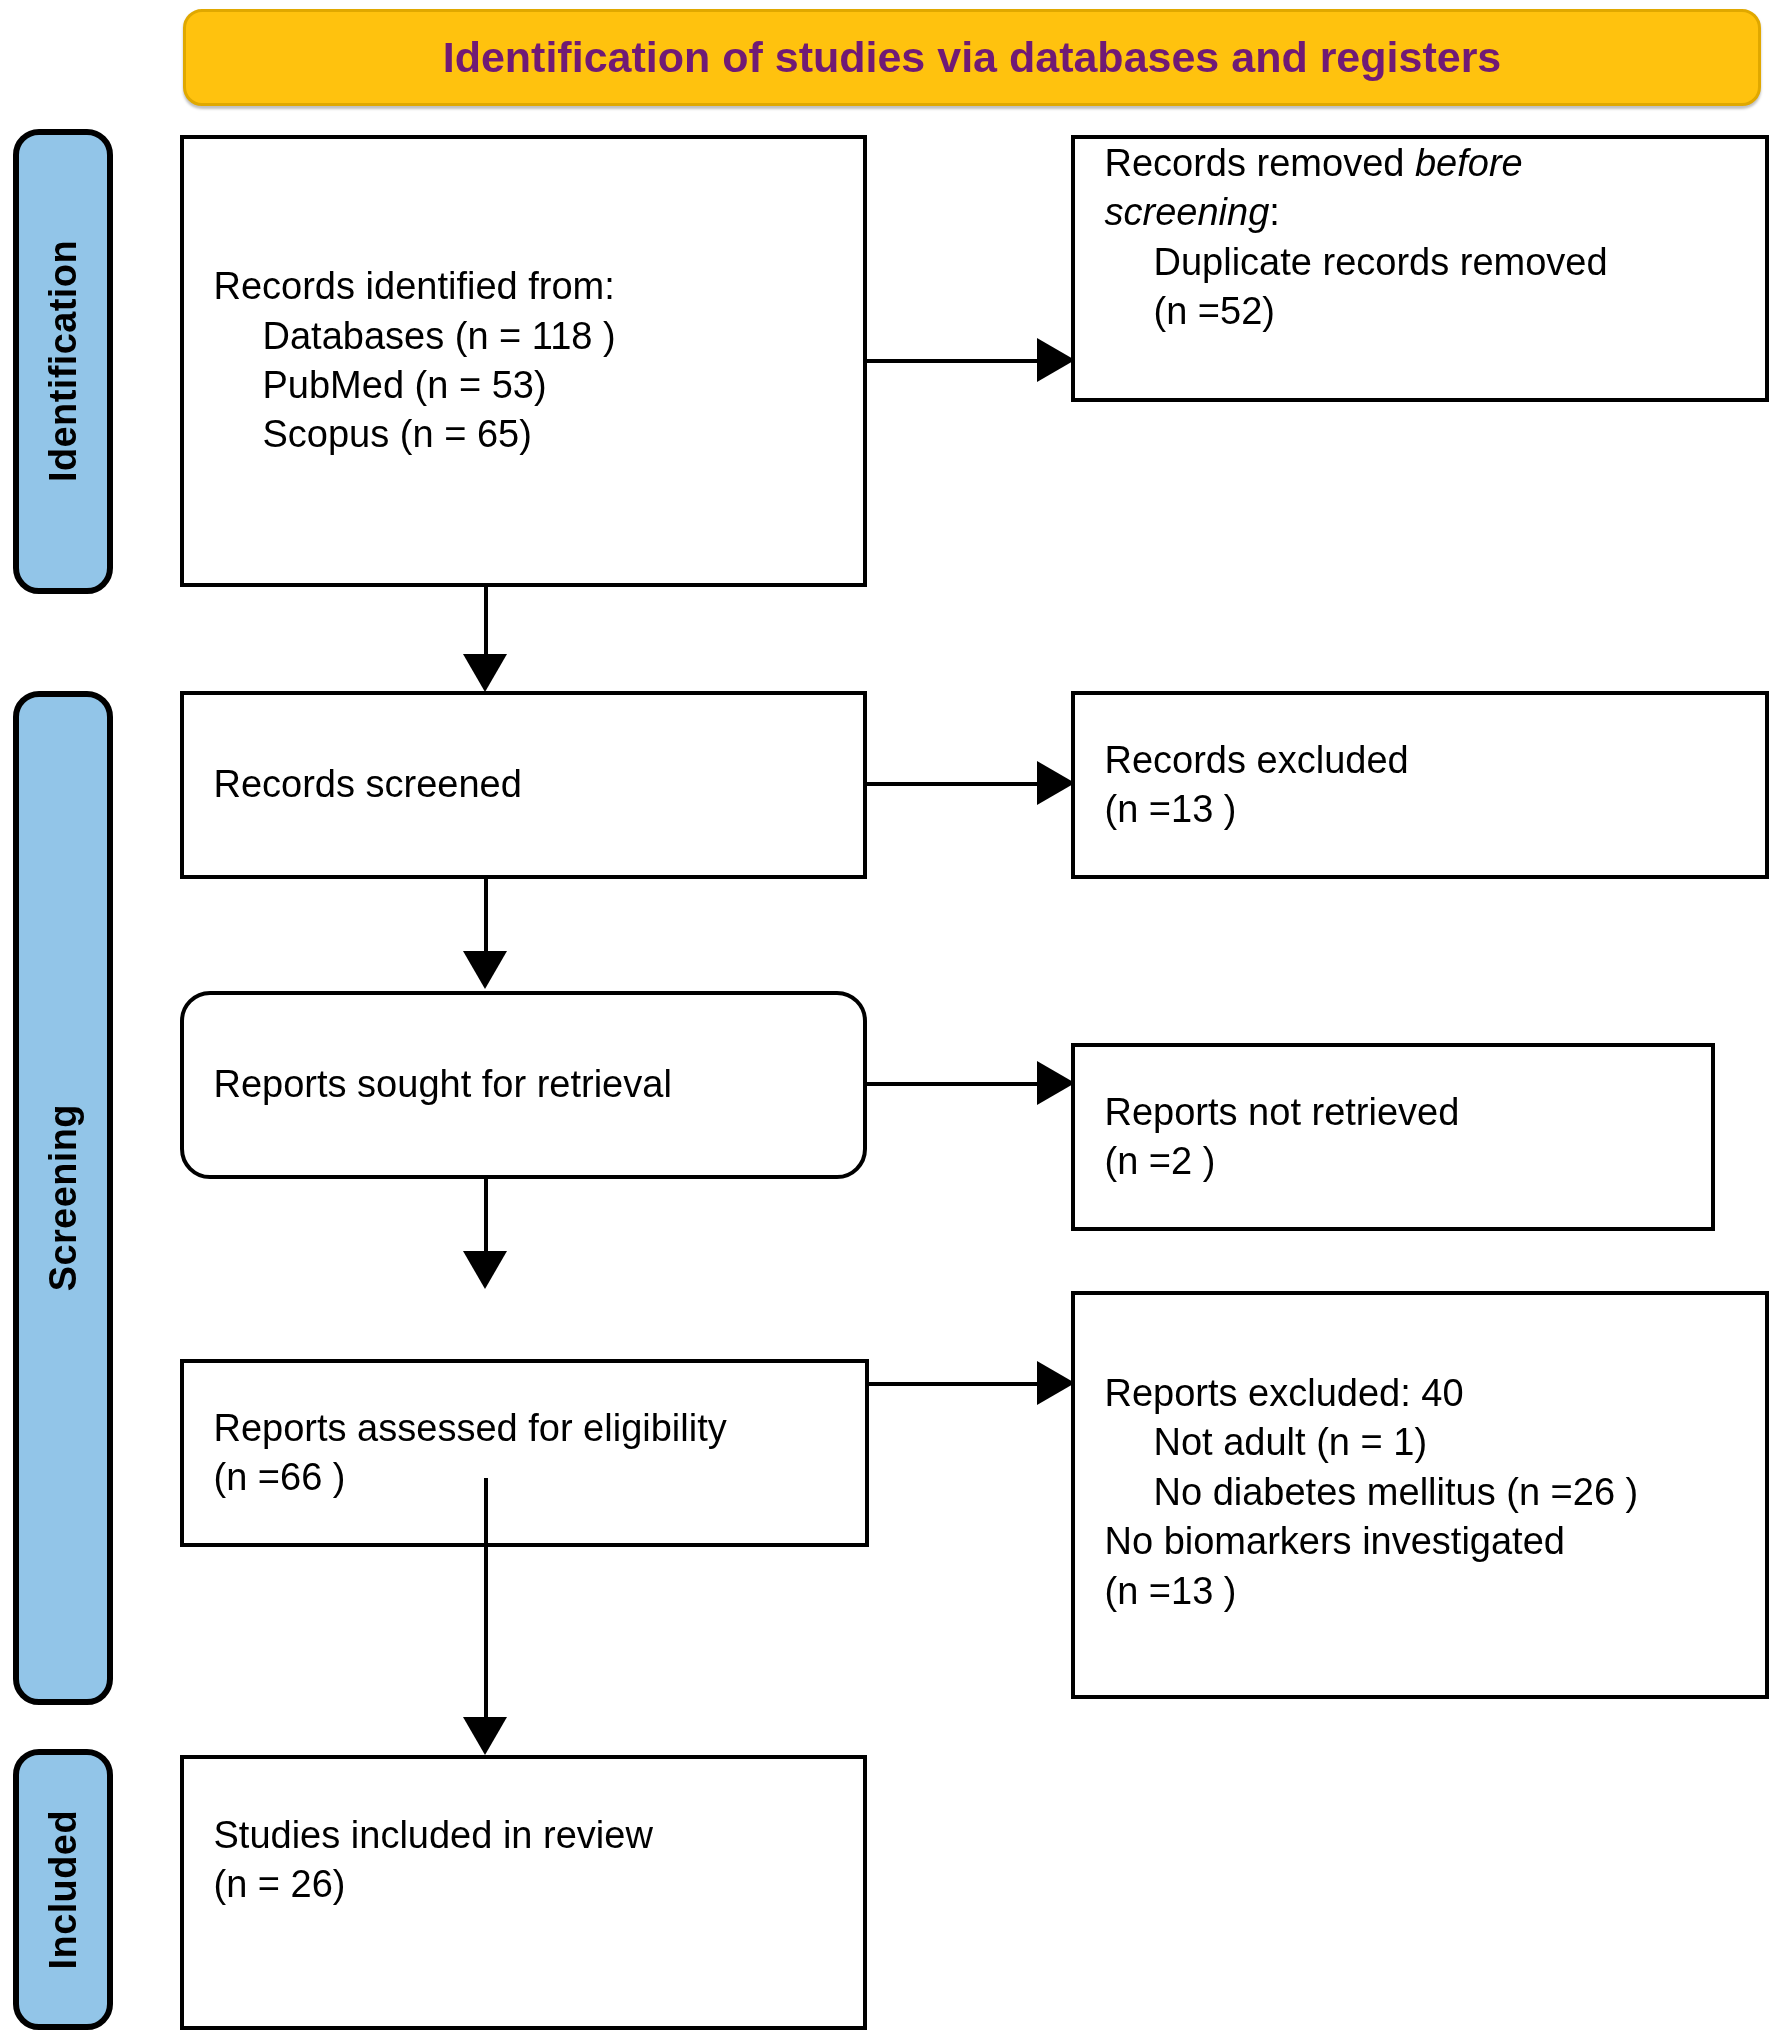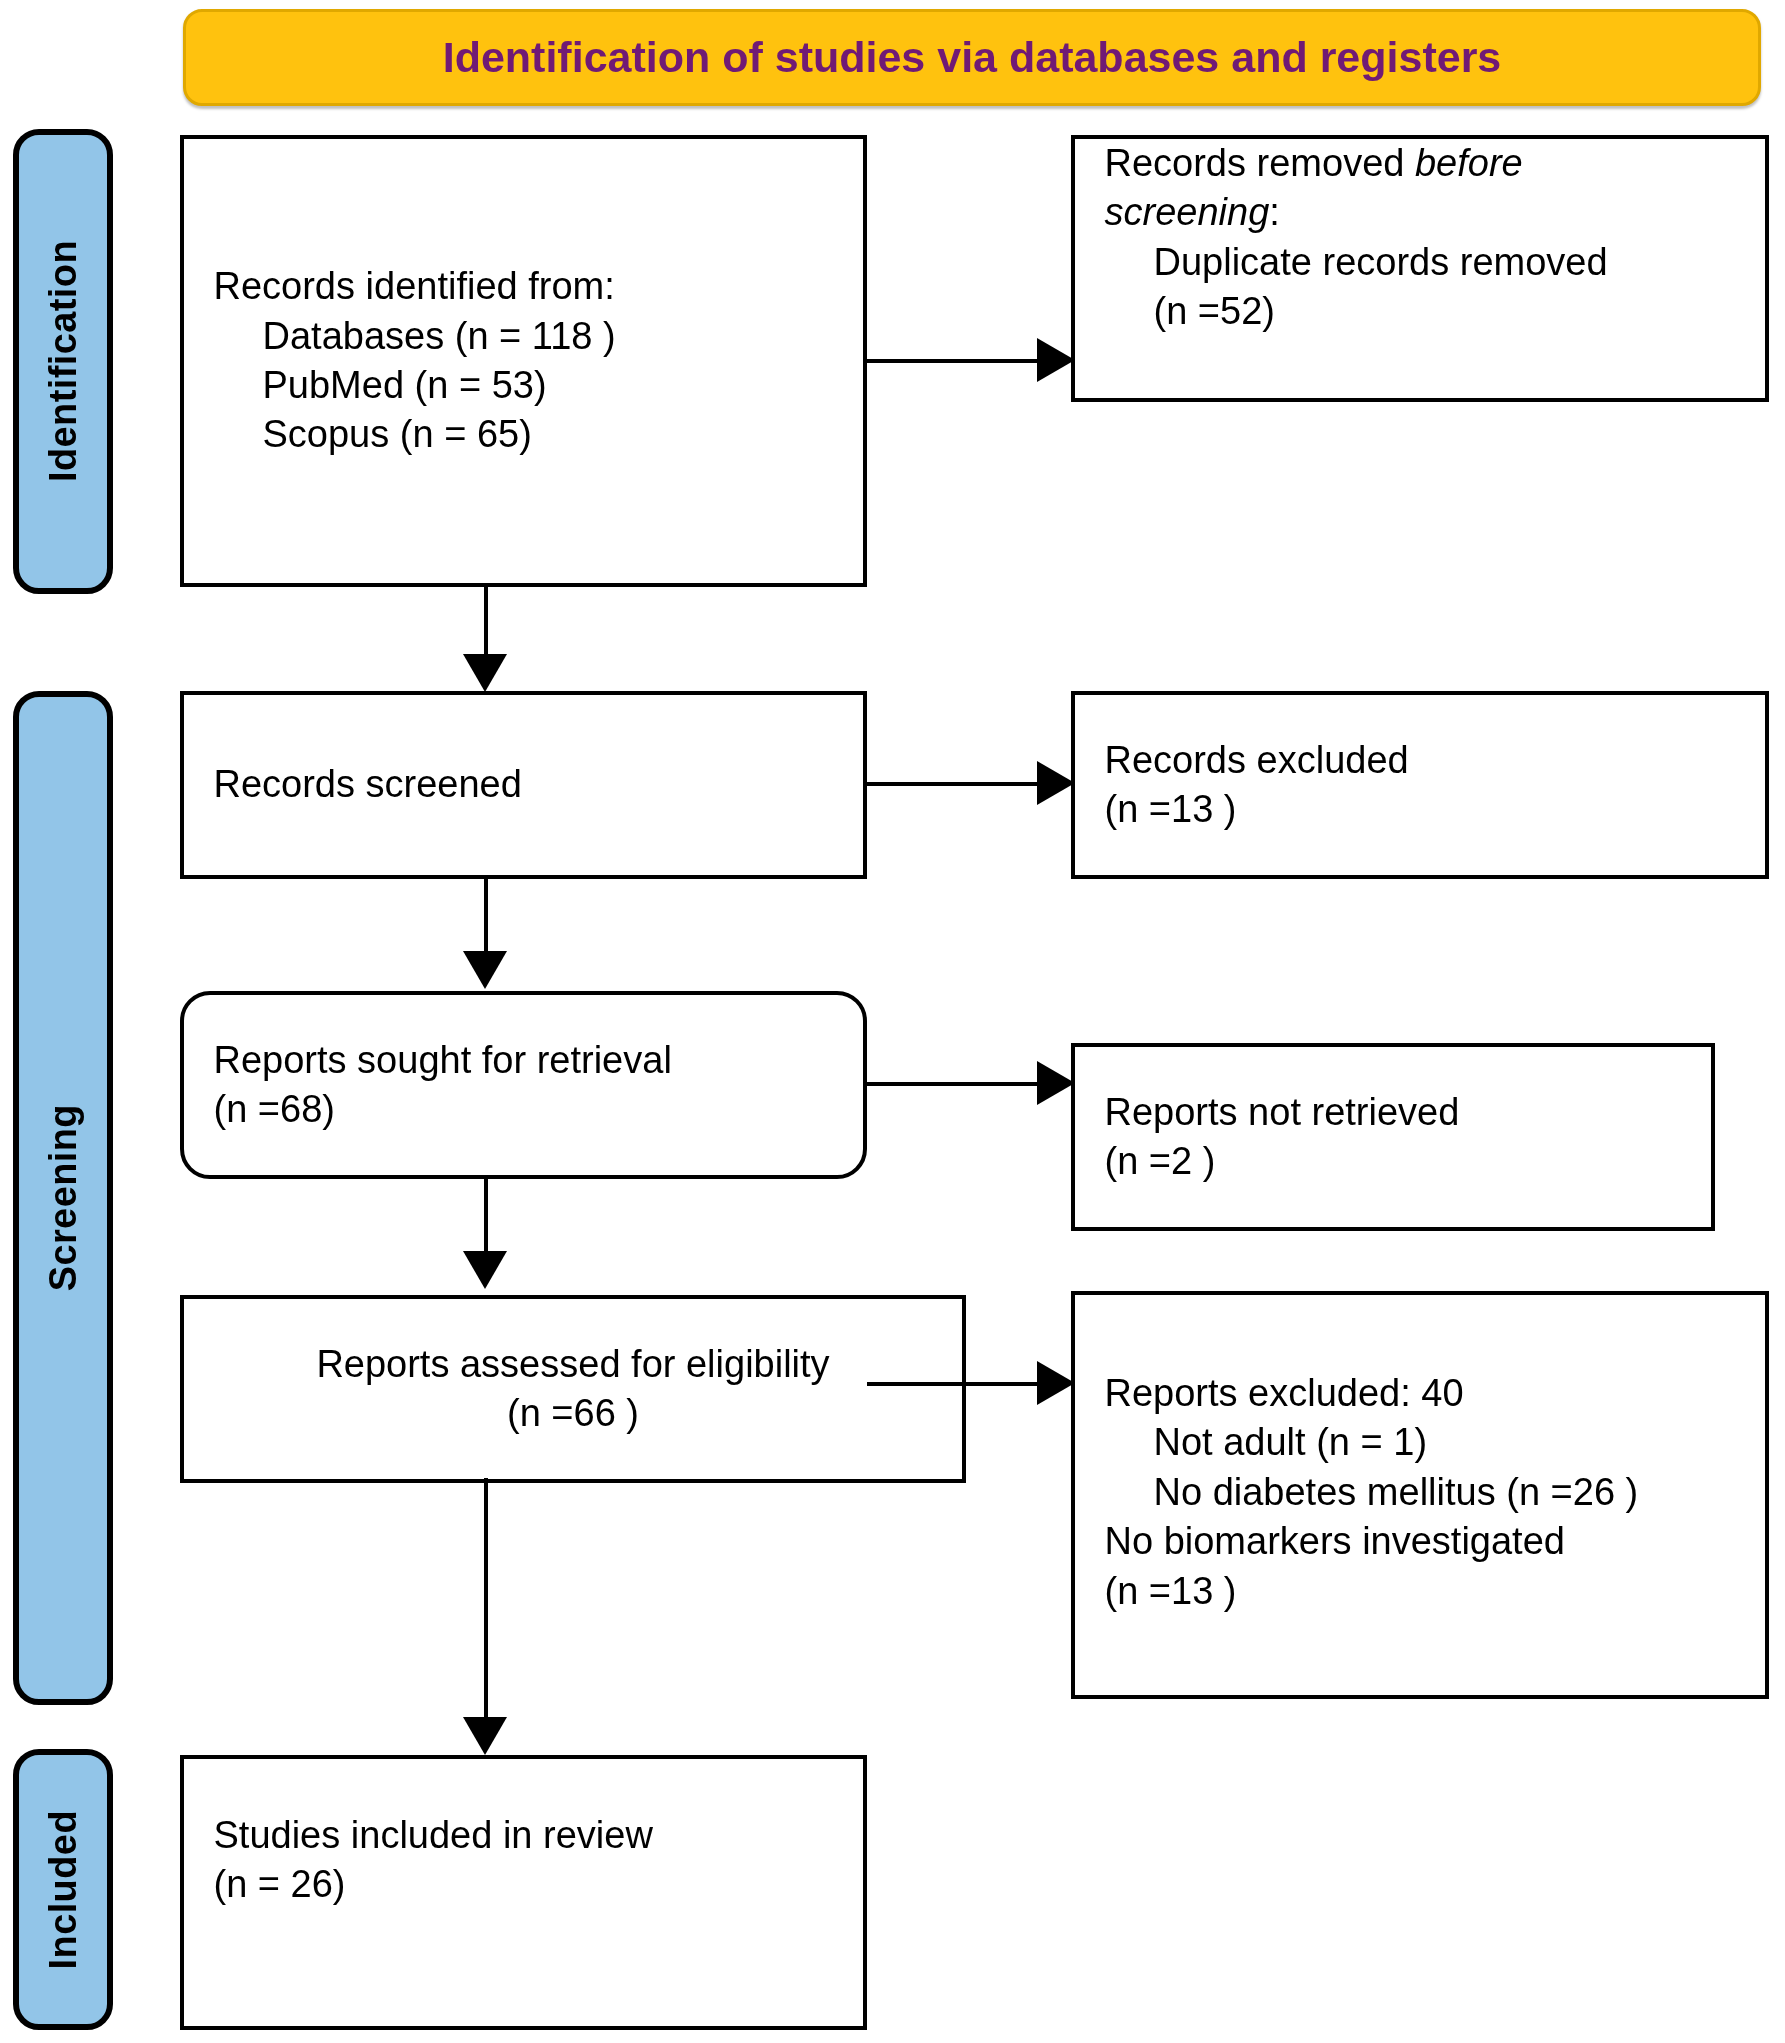--- a/index.html
+++ b/index.html
@@ -164,35 +164,34 @@
   <div class="box" style="left:1071px; top:691px; width:698px; height:188px;">
     <div class="box-line">Records excluded</div>
     <div class="box-line">(n =13 )</div>
   </div>
 
   <div class="v-line" style="left:484px; top:879px; height:76px;"></div>
   <div class="arrow-down" style="left:463px; top:951px;"></div>
 
   <div class="box" style="left:180px; top:991px; width:687px; height:188px;border-radius:30px;">
     <div class="box-line">Reports sought for retrieval</div>
-    <div class="box-line">(n =68)</div>
   </div>
 
   <div class="h-line" style="left:867px; top:1082px; width:174px;"></div>
   <div class="arrow-right" style="left:1037px; top:1061px;"></div>
 
   <div class="box" style="left:1071px; top:1043px; width:644px; height:188px;">
     <div class="box-line">Reports not retrieved</div>
     <div class="box-line">(n =2 )</div>
   </div>
 
   <div class="v-line" style="left:484px; top:1178px; height:76px;"></div>
   <div class="arrow-down" style="left:463px; top:1251px;"></div>
 
-  <div class="box" style="left:180px; top:1295px; width:786px; height:188px;align-items:center;">
+  <div class="box" style="left:180px; top:1359px; width:689px; height:188px;">
     <div class="box-line">Reports assessed for eligibility</div>
     <div class="box-line">(n =66 )</div>
   </div>
 
   <div class="h-line" style="left:867px; top:1382px; width:174px;"></div>
   <div class="arrow-right" style="left:1037px; top:1361px;"></div>
 
   <div class="box top-align" style="left:1071px; top:1291px; width:698px; height:408px; padding-top:74px;">
     <div class="box-line">Reports excluded: 40</div>
     <div class="box-line indent-1">Not adult (n = 1)</div>

